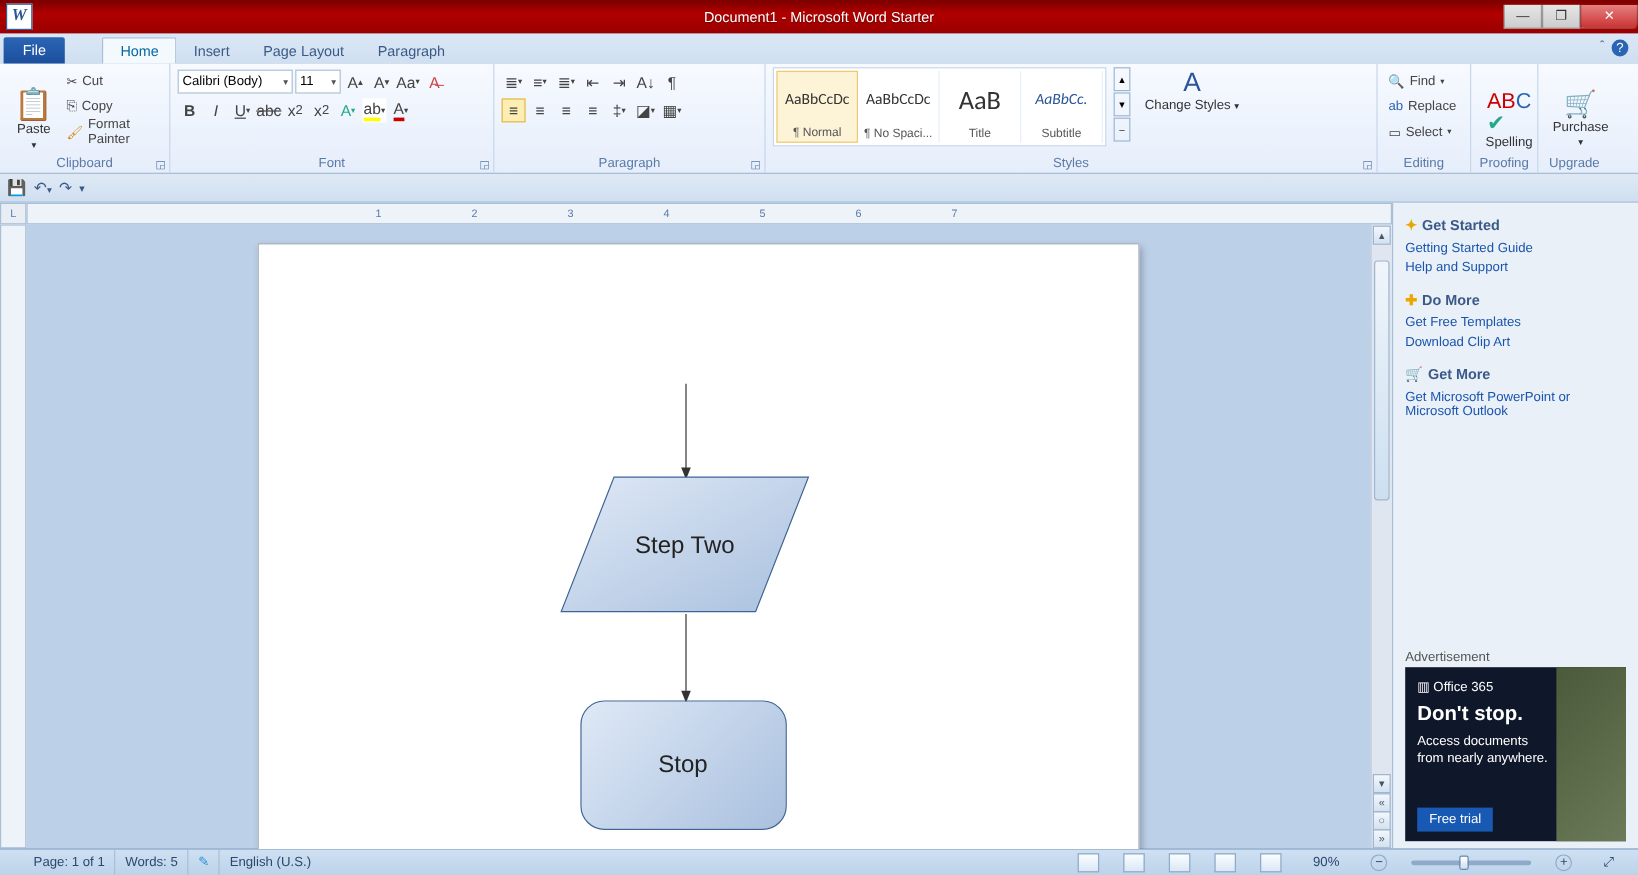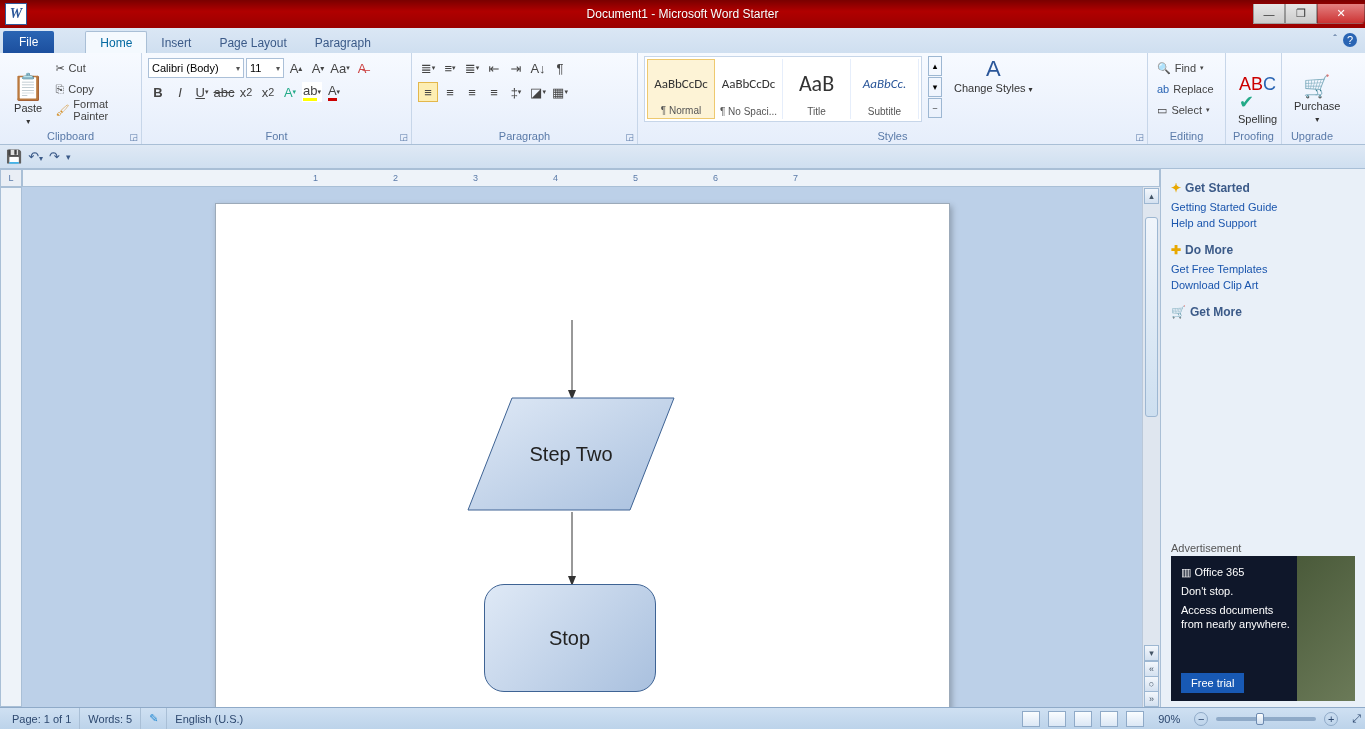--- a/index.html
+++ b/index.html
@@ -44,23 +44,23 @@
 .ruler-v { width: 22px; background: #eef3f9; border: 1px solid #a9bfd6; position: relative; }
 .docarea { flex: 1; overflow: auto; position: relative; }
 .page { width: 735px; margin: 16px auto 40px; background: #fff; border: 1px solid #9caab9; box-shadow: 2px 3px 6px rgba(0,0,0,.25); position: relative; height: 880px; }
 .sidepanel { width: 205px; background: #e9f0f8; border-left: 1px solid #a9bfd6; padding: 8px 10px; font-size: 11px; overflow:hidden; position:relative; }
 .sidepanel h4 { display: flex; align-items: center; gap: 4px; color: #3b5a88; font-size: 12px; margin: 4px 0; }
 .sidepanel .lnk { color: #1a55ad; padding: 2px 0; cursor: pointer; }
 .adbox { position: absolute; bottom: 6px; left: 10px; right: 10px; }
 .ad { background: #0f172a; color: #fff; padding: 10px; font-size: 12px; position:relative; height:145px; }
 .ad .ft { position:absolute; bottom:8px; left:10px; background:#1859b4; padding:4px 10px; font-size:11px; cursor:pointer; }
 .adlabel { font-size:11px; color:#555; margin-bottom:2px; }
-.statusbar { position: absolute; bottom: 0; left: 0; right: 0; height: 22px; background: linear-gradient(#cfe0f2, #bcd3ea); border-top: 1px solid #8faac8; display: flex; align-items: center; font-size: 11px; color: #2d486f; padding: 0 4px; }
+.statusbar { position: absolute; bottom: 0; left: 0; right: 0; height: 22px; background: linear-gradient(#cfe0f2, #bcd3ea); border-top: 1px solid #8faac8; display: flex; align-items: center; font-size: 11px; color: #2d486f; padding: 0 20px; }
 .statusbar .seg { padding: 0 8px; border-right: 1px solid #a9bfd6; height: 100%; display: flex; align-items: center; gap: 4px; }
-.statusbar .rseg { margin-left: auto; display: flex; align-items: center; gap: 8px; }
+.statusbar .rseg { margin-left: auto; display: flex; align-items: center; gap: 20px; }
 .zoomslider { width: 100px; height: 4px; background: #8faac8; position: relative; border-radius: 2px; }
 .zoomslider .knob { position: absolute; left: 40%; top: -4px; width: 8px; height: 12px; background: linear-gradient(#fff,#cfdff0); border: 1px solid #6d8ab0; border-radius:2px; }
 .viewbtn { width:18px; height:16px; border:1px solid #8faac8; background:linear-gradient(#fafdff,#dbe7f5); cursor:pointer; }
 .flowbox { position:absolute; border:1px solid #3e6394; background:linear-gradient(135deg,#dfe9f6,#a9c0de); display:flex; align-items:center; justify-content:center; font-size:20px; color:#222; font-family:Calibri,sans-serif; }
 svg.arrow { position:absolute; }
 .vscroll { width:18px; background:#dfe6ef; border-left:1px solid #bac8d9; position:relative; }
 .vscroll .thumb { position:absolute; left:2px; right:2px; top:30px; height:200px; background:linear-gradient(#f0f5fb,#cddff0); border:1px solid #9db7d2; border-radius:3px; }
 .vscroll .arrbtn { position:absolute; left:1px; right:1px; height:16px; background:linear-gradient(#f3f7fc,#d4e1f0); border:1px solid #9db7d2; display:flex; align-items:center; justify-content:center; font-size:9px; color:#456; }
 </style>
 </head>
@@ -337,25 +337,26 @@
     <h4 style="margin-top:12px">
         <span style="color:#e8a800">✚</span>
         <span>Do More</span>
       </h4>
     <div class="lnk">Get Free Templates</div>
     <div class="lnk">Download Clip Art</div>
     <h4 style="margin-top:12px">
         <span style="color:#e8a800">🛒</span>
         <span>Get More</span>
       </h4>
+    <div class="lnk">Get Microsoft PowerPoint or Microsoft Outlook</div>
     <div class="adbox">
       <div class="adlabel">Advertisement</div>
       <div class="ad">
         <div style="font-size:11px;margin-bottom:6px"><span>▥</span> <span>Office 365</span></div>
-        <div style="font-size:11px;font-weight:400;margin-bottom:6px">Don't stop.</div>
+        <div style="font-size:17px;font-weight:700;margin-bottom:6px">Don't stop.</div>
         <div style="font-size:11px;line-height:1.3;max-width:110px">Access documents from nearly anywhere.</div>
         <div style="position:absolute;right:0;top:0;bottom:0;width:58px;background:linear-gradient(135deg,#4a5a3a,#6b7a58)"></div>
         <div class="ft">Free trial</div>
       </div>
     </div>
   </div>
 </div>
 
 <div class="statusbar">
   <div class="seg">Page: 1 of 1</div>

